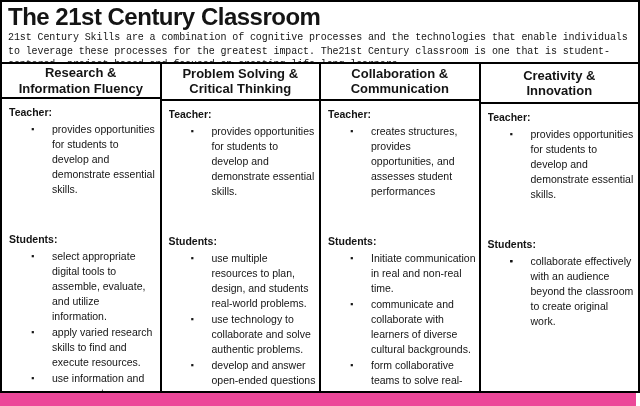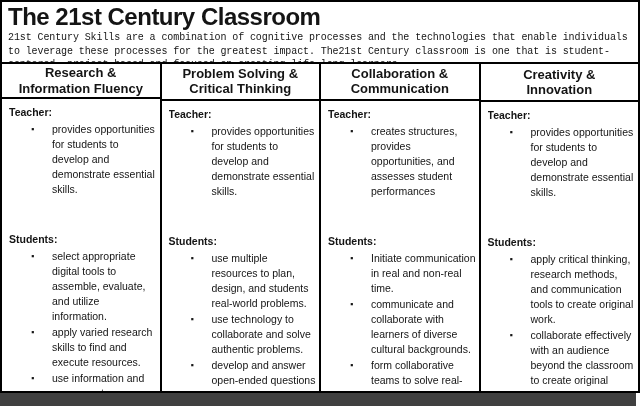--- a/index.html
+++ b/index.html
@@ -5,21 +5,21 @@
   html, body {
     margin: 0;
     padding: 0;
     background: #ffffff;
     font-family: "Liberation Sans", "DejaVu Sans", sans-serif;
     color: #141414;
   }
   .page {
     width: 636px;
     height: 406px;
-    background: #404040;
+    background: #ec4899;
     position: relative;
   }
   .doc-frame {
     box-sizing: border-box;
     width: 640px;
     height: 393px;
     border: 2px solid #000000;
     background: #ffffff;
   }
   .title-block {
@@ -195,21 +195,21 @@
         <div class="col-body">
           <div class="section-teacher">
             <div class="sec-label">Teacher:</div>
             <ul class="points">
               <li><span class="bullet">▪</span><span>provides opportunities for students to develop and demonstrate essential skills.</span></li>
             </ul>
           </div>
           <div class="section-students">
             <div class="sec-label">Students:</div>
             <ul class="points">
-              <li><span class="bullet">▪</span><span>apply critical thinking, research methods, and communication tools to create original work.</span></li>
+              <li><span class="bullet">▪</span></li>
               <li><span class="bullet">▪</span><span>collaborate effectively with an audience beyond the classroom to create original work.</span></li>
             </ul>
           </div>
         </div>
       </div>
 
     </div>
   </div>
 </div>
 

